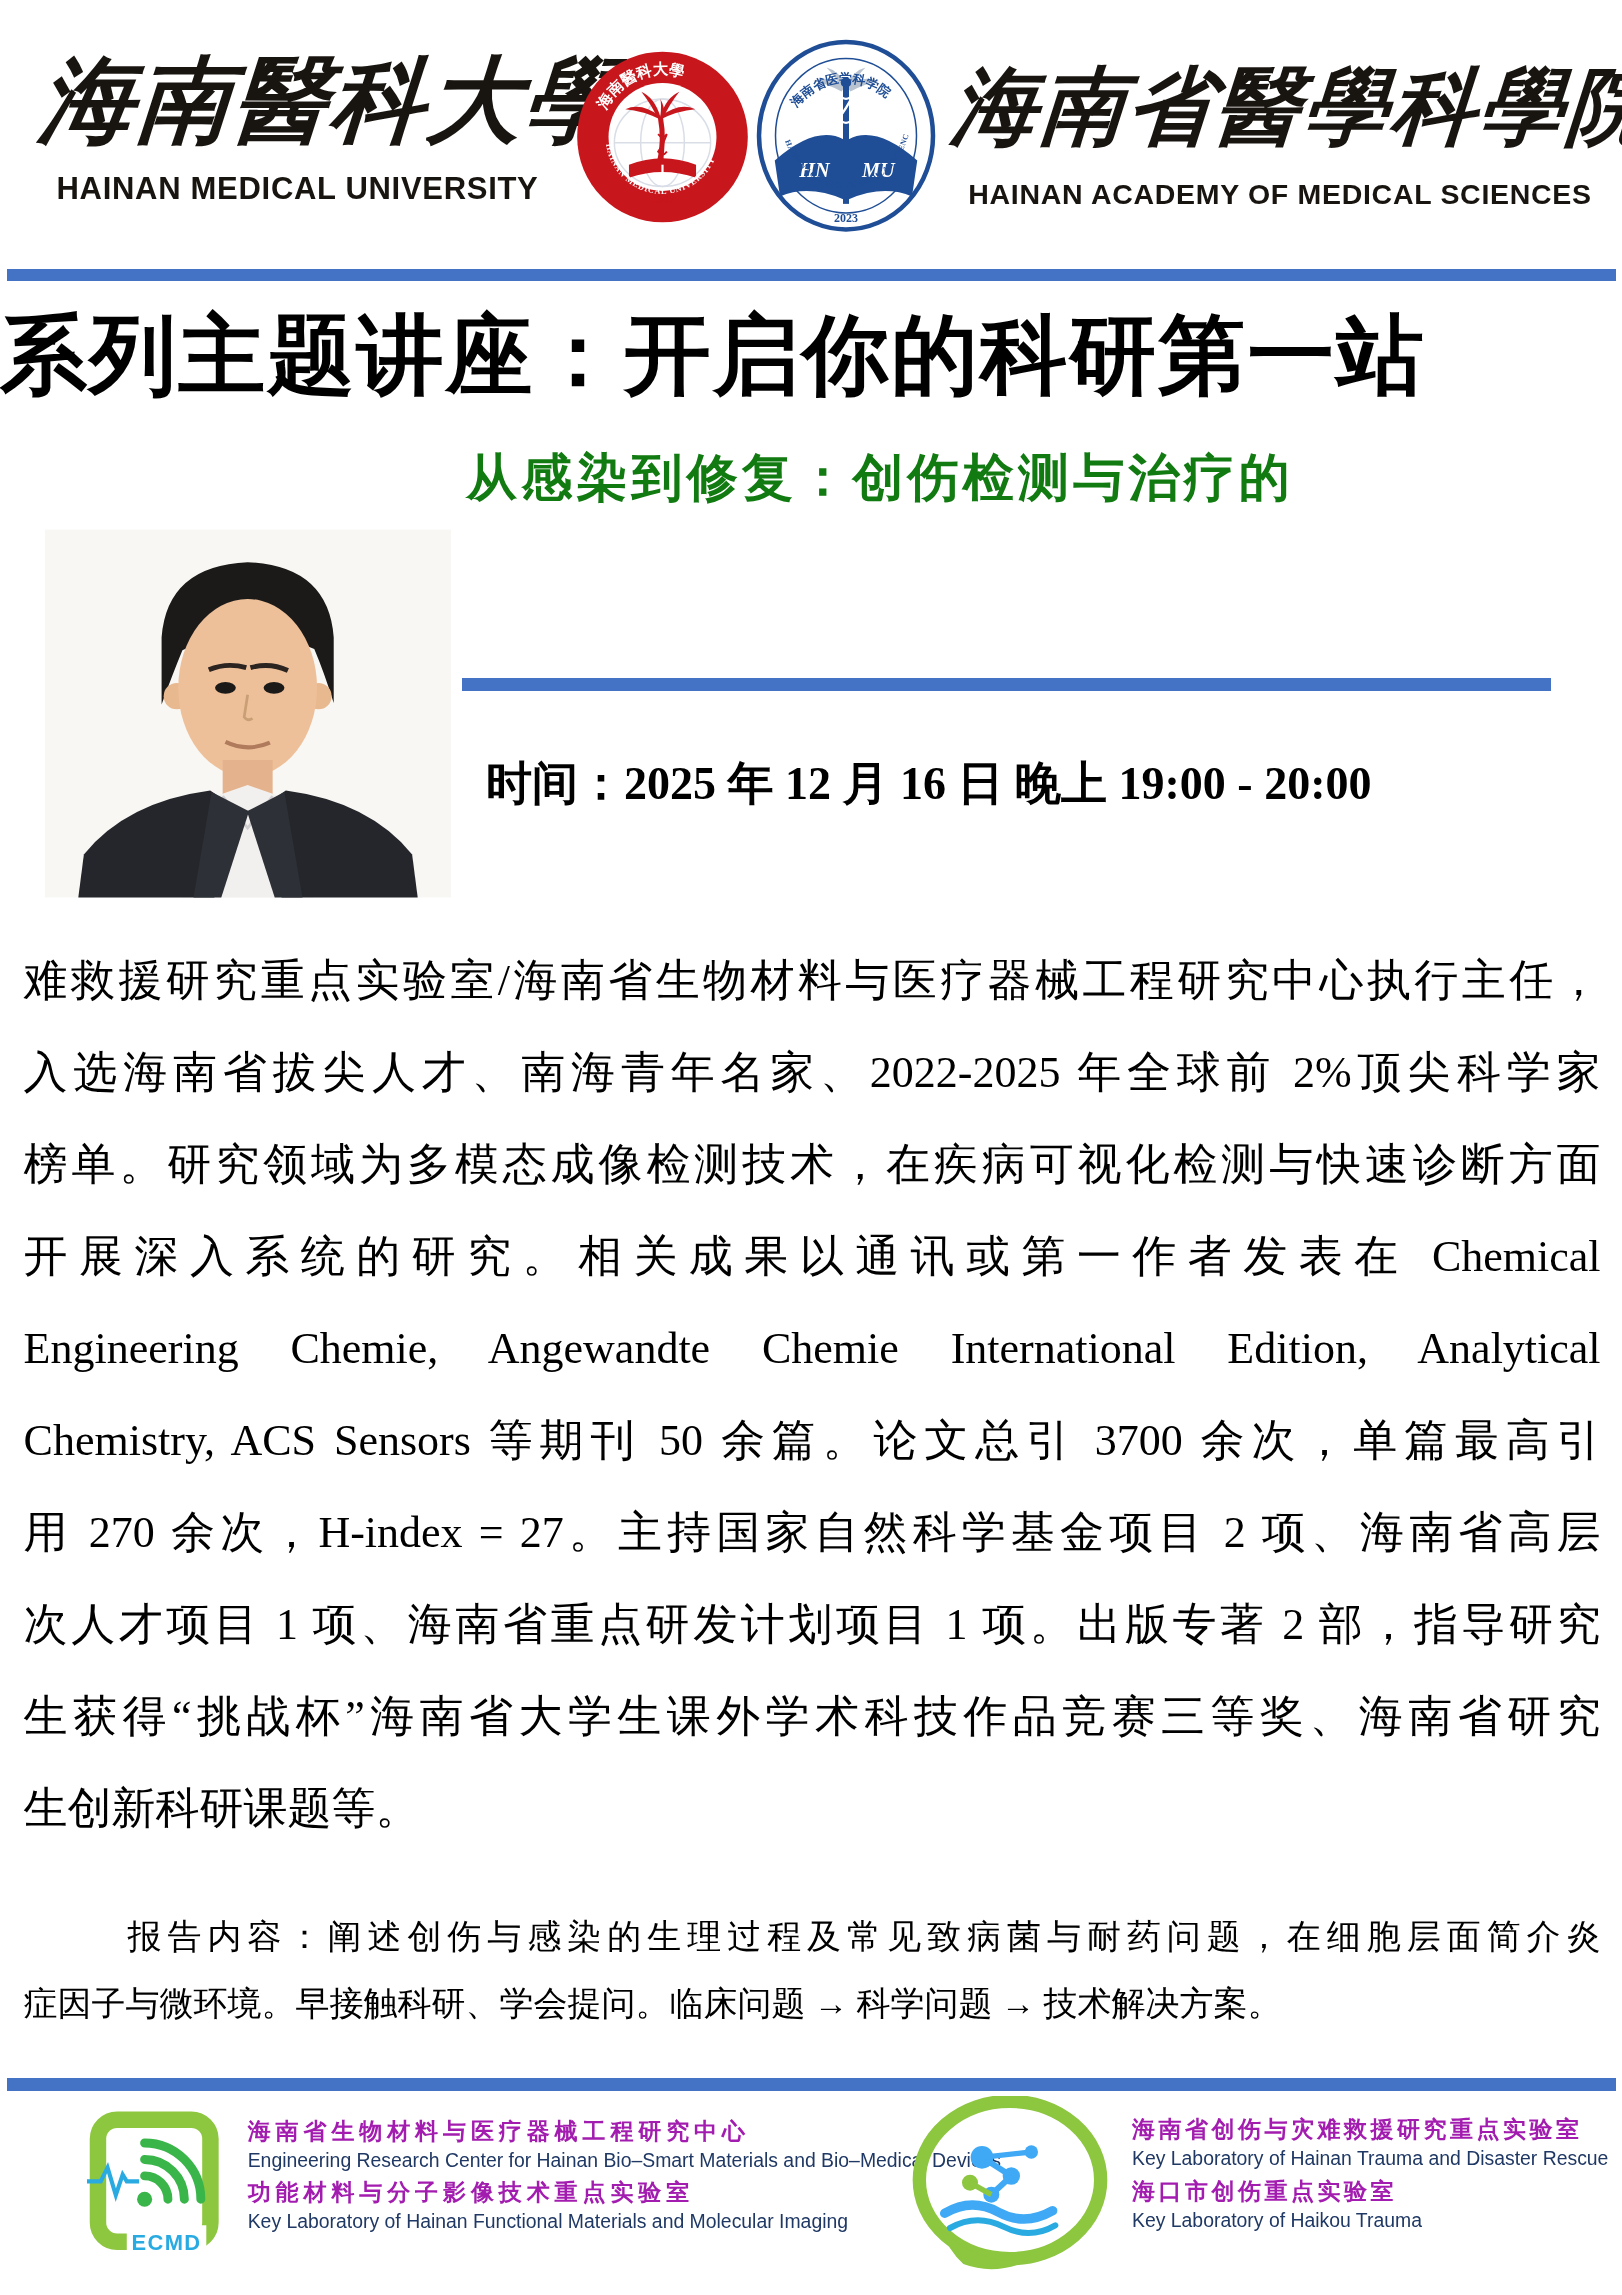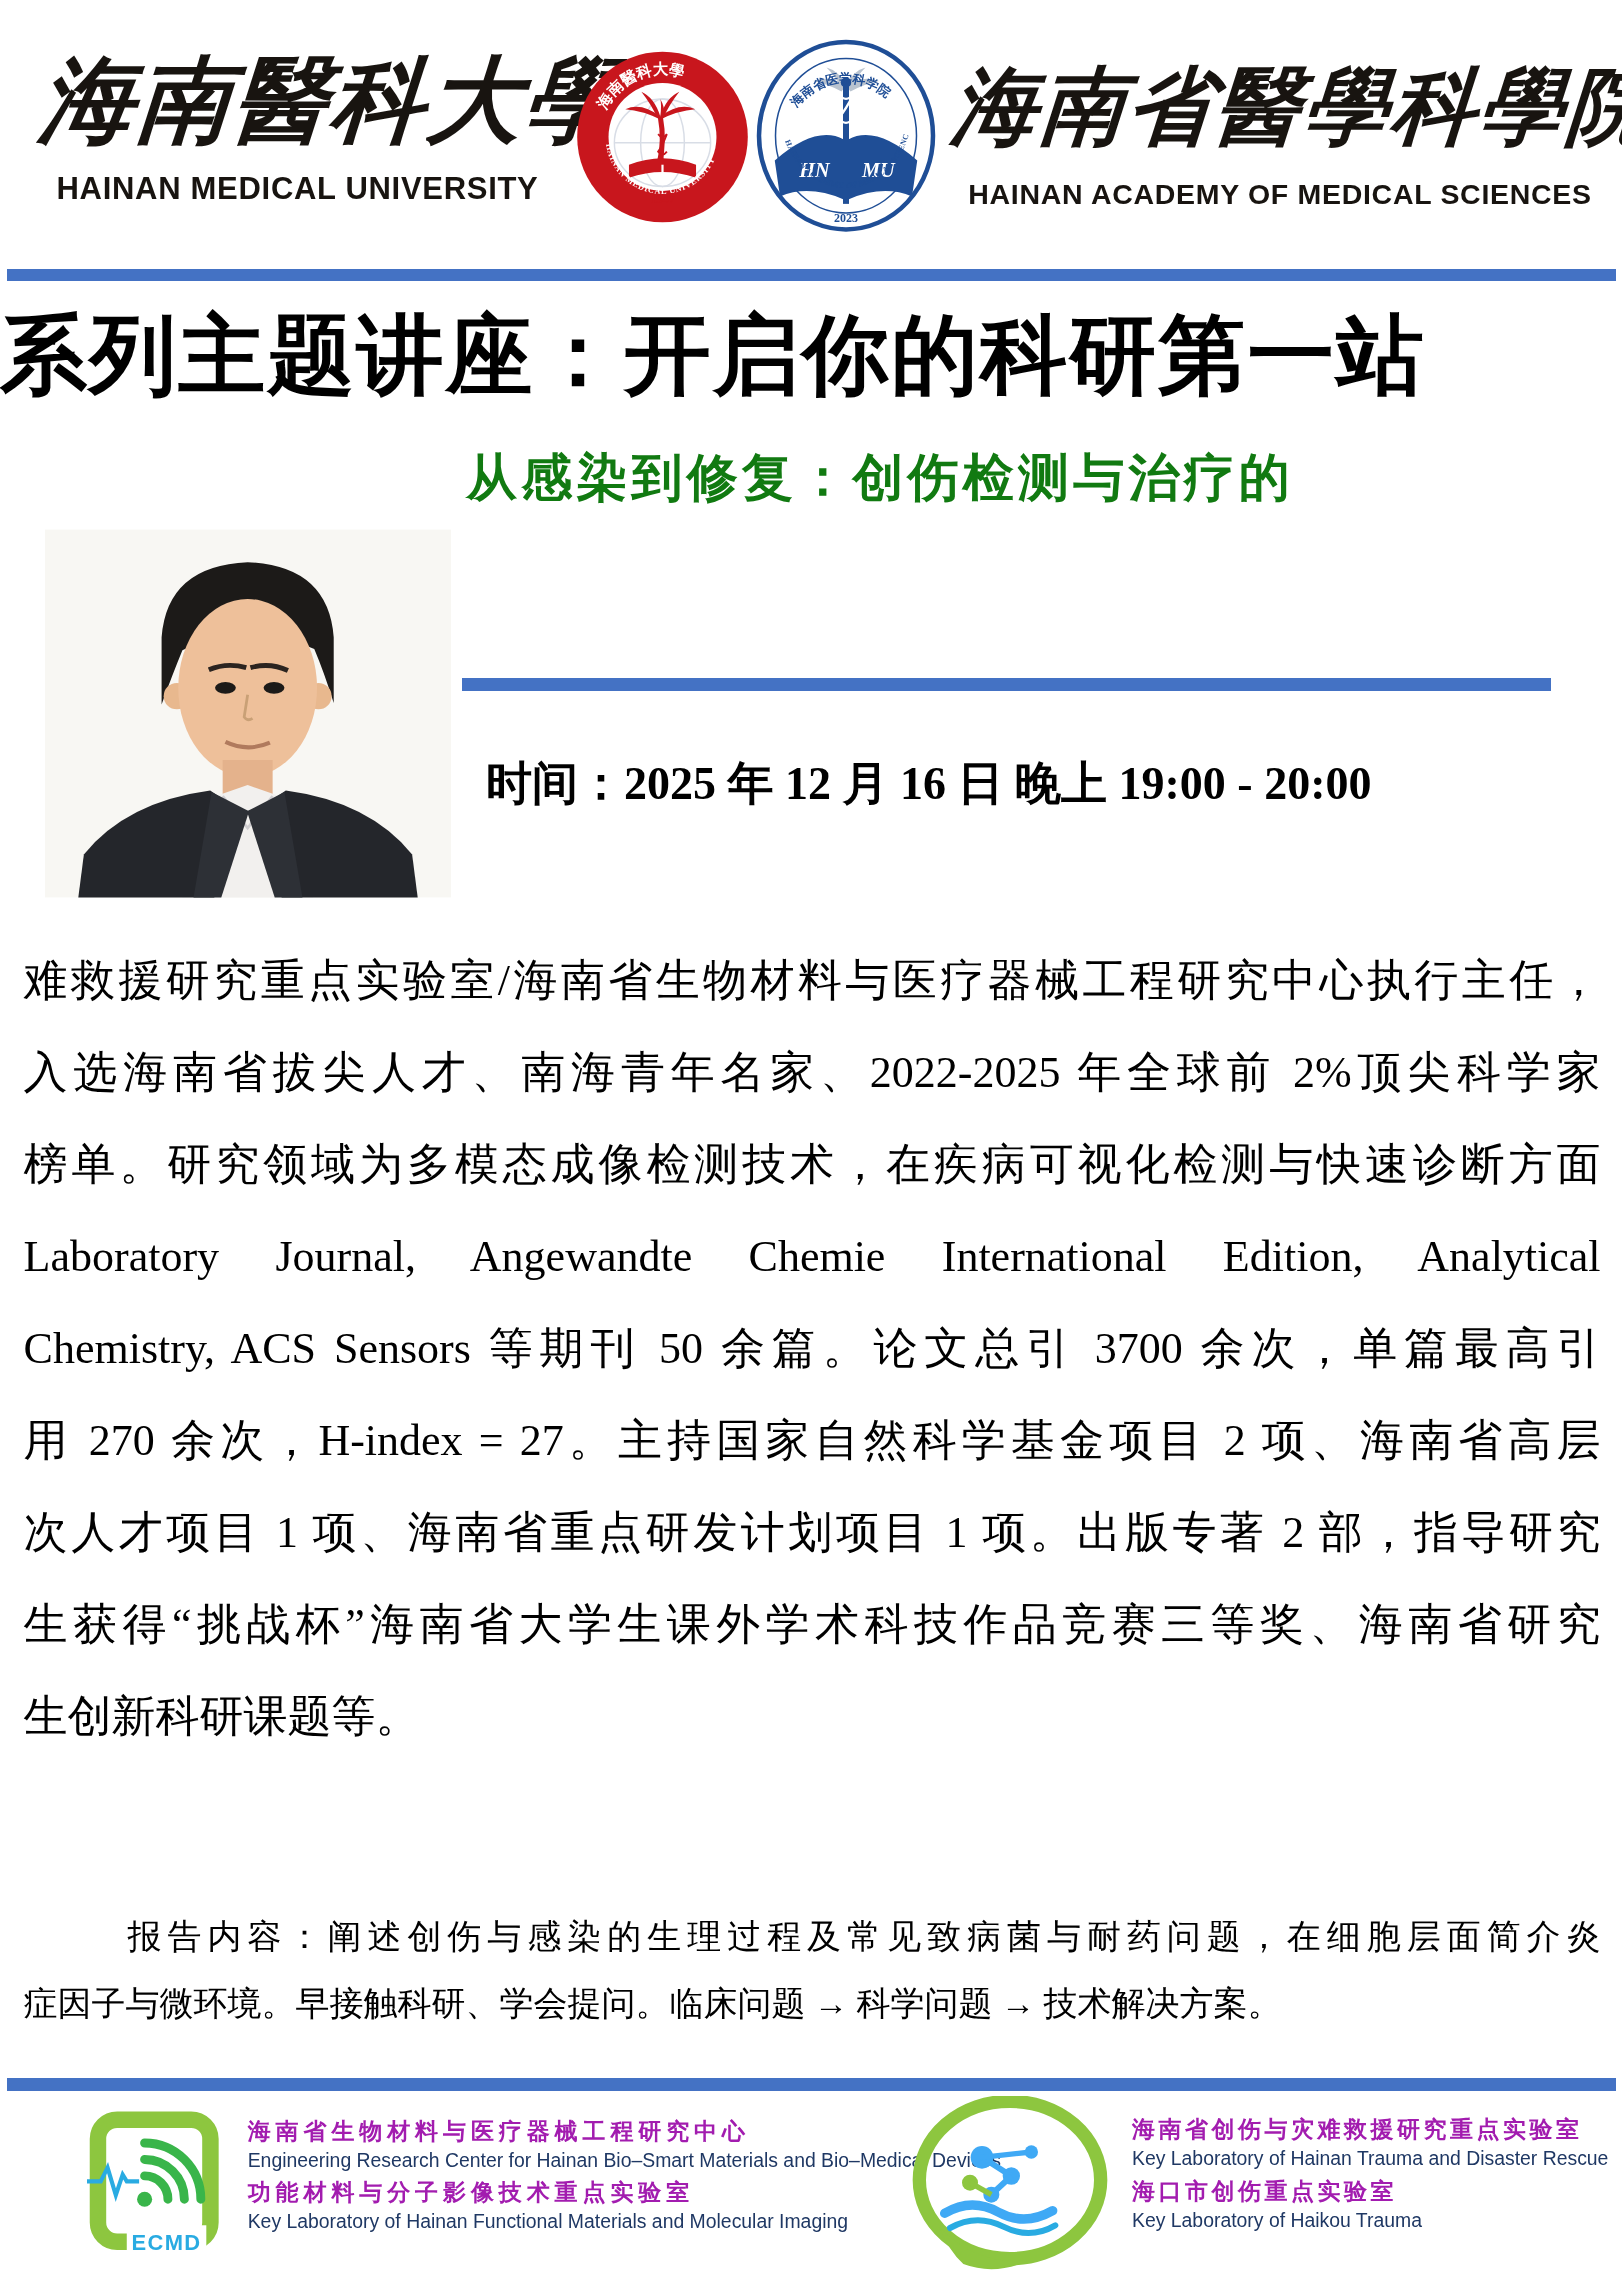--- a/index.html
+++ b/index.html
@@ -174,21 +174,22 @@
       <polygon points="345,378 291,406 331,530 371,530" fill="#2d3036"></polygon>
     </svg>
   </div>
 
   <div class="abs detail detail-time">时间：2025 年 12 月 16 日  晚上 19:00 - 20:00</div>
 
   <div class="abs bio">
     <div class="line">难救援研究重点实验室/海南省生物材料与医疗器械工程研究中心执行主任，</div>
     <div class="line">入选海南省拔尖人才、南海青年名家、2022-2025 年全球前 2%顶尖科学家</div>
     <div class="line">榜单。研究领域为多模态成像检测技术，在疾病可视化检测与快速诊断方面</div>
-    <div class="line">Laboratory Journal, Angewandte Chemie International Edition, Analytical</div>
+    <div class="line">开展深入系统的研究。相关成果以通讯或第一作者发表在 Chemical</div>
+    <div class="line">Engineering Chemie, Angewandte Chemie International Edition, Analytical</div>
     <div class="line">Chemistry, ACS Sensors 等期刊 50 余篇。论文总引 3700 余次，单篇最高引</div>
     <div class="line">用 270 余次，H-index = 27。主持国家自然科学基金项目 2 项、海南省高层</div>
     <div class="line">次人才项目 1 项、海南省重点研发计划项目 1 项。出版专著 2 部，指导研究</div>
     <div class="line">生获得“挑战杯”海南省大学生课外学术科技作品竞赛三等奖、海南省研究</div>
     <div class="line last">生创新科研课题等。</div>
   </div>
 
   <div class="abs content">
     <div class="line first">报告内容：阐述创伤与感染的生理过程及常见致病菌与耐药问题，在细胞层面简介炎</div>
     <div class="line last">症因子与微环境。早接触科研、学会提问。临床问题 → 科学问题 → 技术解决方案。</div>

